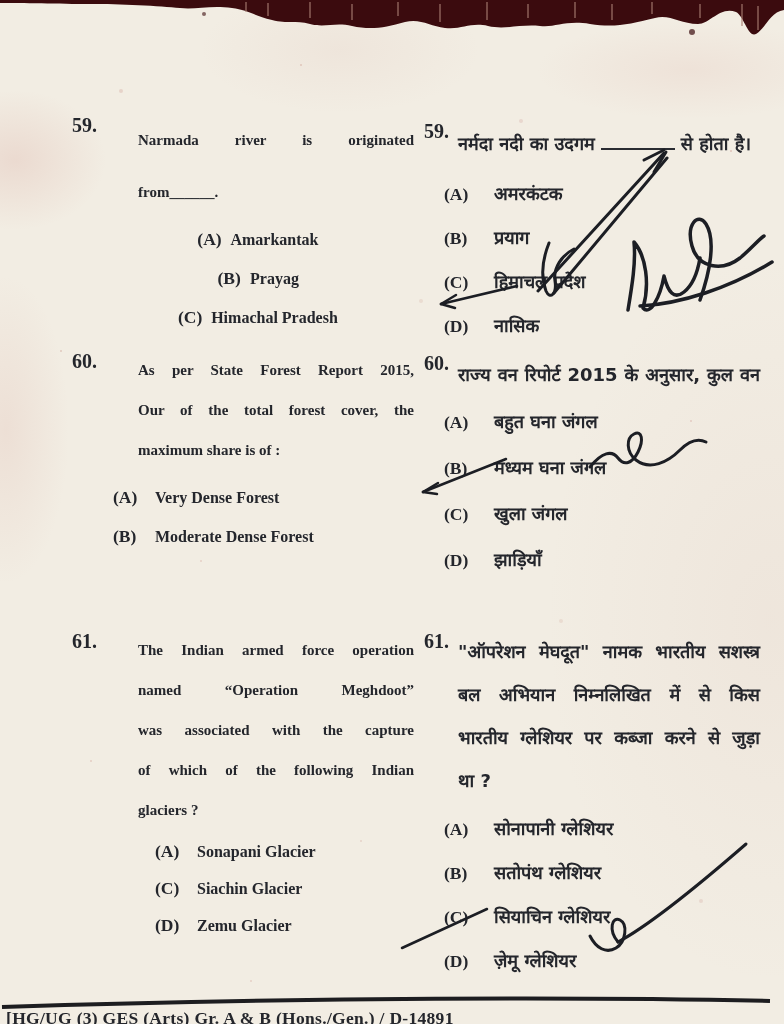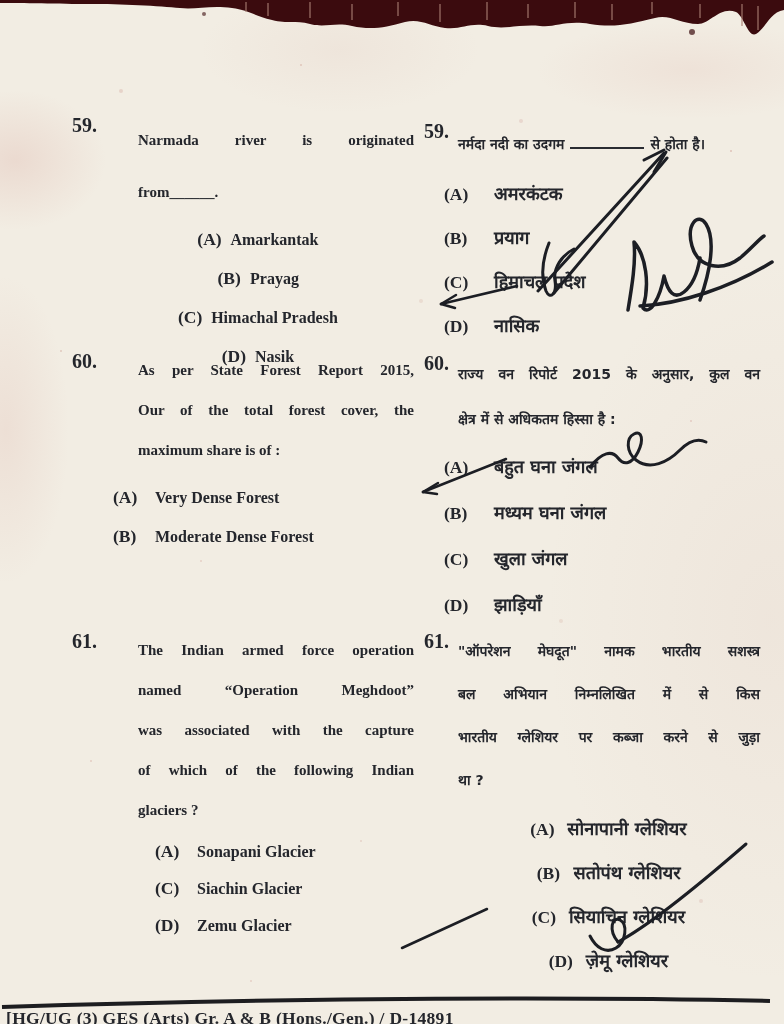--- a/index.html
+++ b/index.html
@@ -20,21 +20,21 @@
       520px 120px 0 1px rgba(180,95,85,.15), 730px 150px 0 0 rgba(180,95,85,.3),
       60px 350px 0 0 rgba(180,95,85,.25), 420px 300px 0 1px rgba(180,95,85,.12),
       690px 420px 0 0 rgba(180,95,85,.22), 200px 560px 0 0 rgba(180,95,85,.2),
       560px 620px 0 1px rgba(180,95,85,.12), 90px 760px 0 0 rgba(180,95,85,.22),
       360px 840px 0 0 rgba(180,95,85,.18), 700px 900px 0 1px rgba(180,95,85,.14),
       250px 980px 0 0 rgba(180,95,85,.2), 640px 740px 0 0 rgba(180,95,85,.2);}
   .q{position:absolute;}
   .qnum{position:absolute;left:14px;top:0;font-size:20px;}
   .qbody{margin-left:80px;width:276px;font-size:15px;}
   .hi .qnum{left:16px;}
-  .hi .qbody{margin-left:50px;width:302px;font-size:14px;font-family:"DejaVu Sans",sans-serif;}
+  .hi .qbody{margin-left:50px;width:302px;font-size:18px;font-family:"DejaVu Sans",sans-serif;}
   .qline{display:block;}
   .j{text-align:justify;text-align-last:justify;}
   .opts{list-style:none;margin:0;padding:0;}
   .en .opts{margin-left:55px;}
   .hi .opts{margin-left:36px;font-family:"DejaVu Sans",sans-serif;font-size:18px;}
   .opt{white-space:nowrap;}
   .letter{display:inline-block;width:42px;font-family:"Liberation Serif",serif;font-size:17.5px;}
   .hi .letter{width:50px;}
   .blankline{display:inline-block;width:74px;border-bottom:2px solid #2a2c32;height:14px;margin:0 6px;}
   .nowrap{white-space:nowrap;}
@@ -48,21 +48,21 @@
   #q61en .qline{line-height:40px;}
   #q61en .opts{margin-top:3px;} #q61en .opt{line-height:36px;margin-left:42px;}
   #q59hi{top:120px;left:408px;width:380px;}
   #q59hi .qline{line-height:48px;}
   #q59hi .opts{margin-top:4px;} #q59hi .opt{line-height:44px;}
   #q60hi{top:352px;left:408px;width:352px;}
   #q60hi .qline{line-height:45px;}
   #q60hi .opts{margin-top:2px;} #q60hi .opt{line-height:45px;}
   #q61hi{top:630px;left:408px;width:352px;}
   #q61hi .qline{line-height:43px;}
-  #q61hi .opts{margin-top:5px;text-align:center;} #q61hi .opt{line-height:44px;}
+  #q61hi .opts{margin-top:5px;} #q61hi .opt{line-height:44px;}
   .overlay{position:absolute;left:0;top:0;pointer-events:none;}
   .footer-text{position:absolute;left:6px;top:1008px;font-size:17.5px;letter-spacing:.3px;white-space:nowrap;}
 </style>
 </head>
 <body>
 
 <div class="page">
   <div class="speckles"></div>
 
   <svg class="overlay" width="784" height="50">
@@ -90,21 +90,20 @@
   <div class="q en" id="q59en">
     <span class="qnum">59.</span>
     <div class="qbody">
       <span class="qline j">Narmada river is originated</span>
       <span class="qline">from______.</span>
     </div>
     <ul class="opts">
       <li class="opt"><span class="letter">(A)</span><span>Amarkantak</span></li>
       <li class="opt"><span class="letter">(B)</span><span>Prayag</span></li>
       <li class="opt"><span class="letter">(C)</span><span>Himachal Pradesh</span></li>
-      <li class="opt"><span class="letter">(D)</span><span>Nasik</span></li>
     </ul>
   </div>
 
   <div class="q hi" id="q59hi">
     <span class="qnum">59.</span>
     <div class="qbody">
       <span class="qline nowrap"><span>नर्मदा नदी का उदगम</span><span class="blankline"></span><span>से होता है।</span></span>
     </div>
     <ul class="opts">
       <li class="opt"><span class="letter">(A)</span><span>अमरकंटक</span></li>
@@ -124,21 +123,20 @@
     <ul class="opts">
       <li class="opt"><span class="letter">(A)</span><span>Very Dense Forest</span></li>
       <li class="opt"><span class="letter">(B)</span><span>Moderate Dense Forest</span></li>
     </ul>
   </div>
 
   <div class="q hi" id="q60hi">
     <span class="qnum">60.</span>
     <div class="qbody">
       <span class="qline j">राज्य वन रिपोर्ट 2015 के अनुसार, कुल वन</span>
-      <span class="qline">क्षेत्र में से अधिकतम हिस्सा है :</span>
     </div>
     <ul class="opts">
       <li class="opt"><span class="letter">(A)</span><span>बहुत घना जंगल</span></li>
       <li class="opt"><span class="letter">(B)</span><span>मध्यम घना जंगल</span></li>
       <li class="opt"><span class="letter">(C)</span><span>खुला जंगल</span></li>
       <li class="opt"><span class="letter">(D)</span><span>झाड़ियाँ</span></li>
     </ul>
   </div>
 
   <div class="q en" id="q61en">

